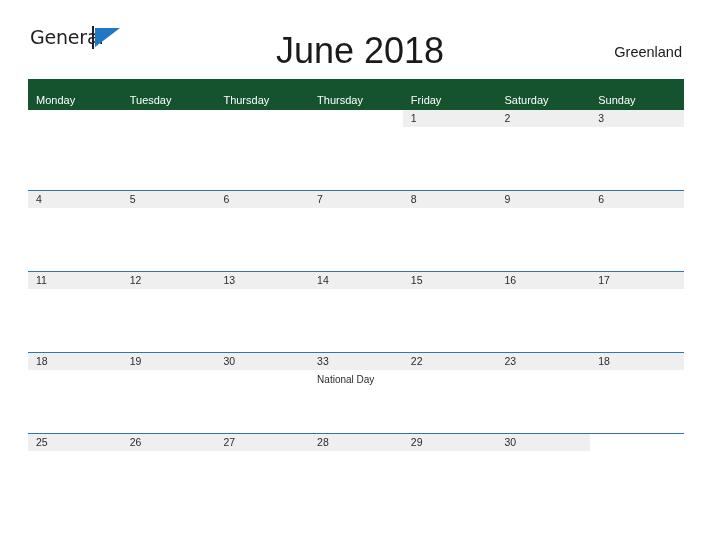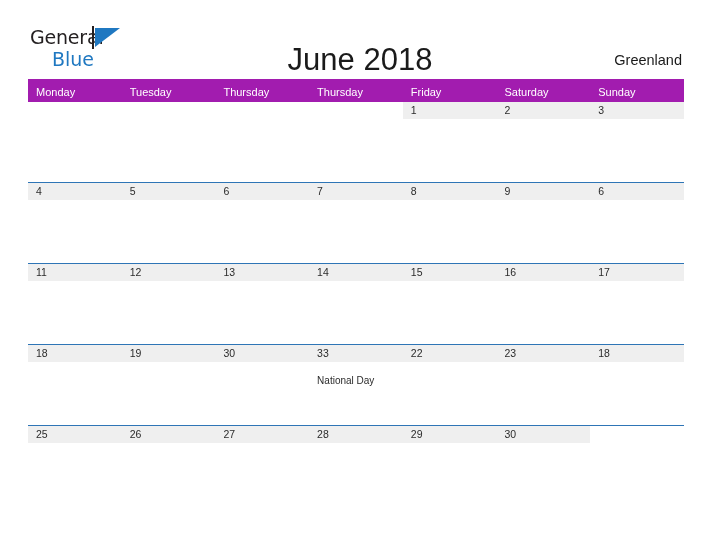--- a/index.html
+++ b/index.html
@@ -80,31 +80,30 @@
     background: #231f20;
   }
 
   .cal-title {
     position: absolute;
     left: 8px;
     right: 0;
     top: 30px;
     text-align: center;
     font-family: "Liberation Sans", sans-serif;
-    font-size: 31px;
+    font-size: 36px;
     font-weight: normal;
     color: #1a1a1a;
     letter-spacing: 0px;
-    margin-top: 12px;
   }
 
   .cal-location {
     position: absolute;
     right: 30px;
-    top: 52px;
+    top: 44px;
     font-family: "Liberation Sans", sans-serif;
     font-size: 14.5px;
     color: #1a1a1a;
   }
 
   
   .cal-wrap {
     position: absolute;
     left: 28px;
     top: 79px;
@@ -112,27 +111,27 @@
   }
 
   table.cal {
     border-collapse: collapse;
     table-layout: fixed;
     width: 656px;
   }
   table.cal col { width: 93.71px; }
 
   thead th {
-    background: #a21caf;
+    background: #14532d;
     color: #ffffff;
     font-family: "Liberation Sans", sans-serif;
     font-size: 11px;
     font-weight: normal;
     text-align: left;
-    padding: 8px 0 4px 8px;
+    padding: 16px 0 4px 8px;
     height: 10px;
     line-height: 11px;
     border: none;
   }
 
   tbody td {
     vertical-align: top;
     padding: 0;
     border: none;
     height: 80px;
@@ -161,39 +160,38 @@
     color: #2b2b2b;
     padding-left: 8px;
     box-sizing: border-box;
   }
   .daynum-band.empty {
     background: transparent;
     color: transparent;
   }
 
   .events {
-    padding: 12px 5px 0 8px;
+    padding: 3px 5px 0 8px;
   }
   .event {
     font-family: "Liberation Sans", sans-serif;
     font-size: 10px;
     color: #2b2b2b;
     line-height: 13px;
   }
 </style>
 </head>
 <body>
 
 <div class="page">
 
   <div class="topbar">
 
     <div class="logo">
       <span class="logo-general">General</span>
-      <span class="logo-blue">Blue</span>
       <span class="logo-flag">
         <span class="flag-pole"></span>
         <span class="flag-tri"></span>
       </span>
     </div>
 
     <div class="cal-title">June 2018</div>
 
     <div class="cal-location">Greenland</div>
 

